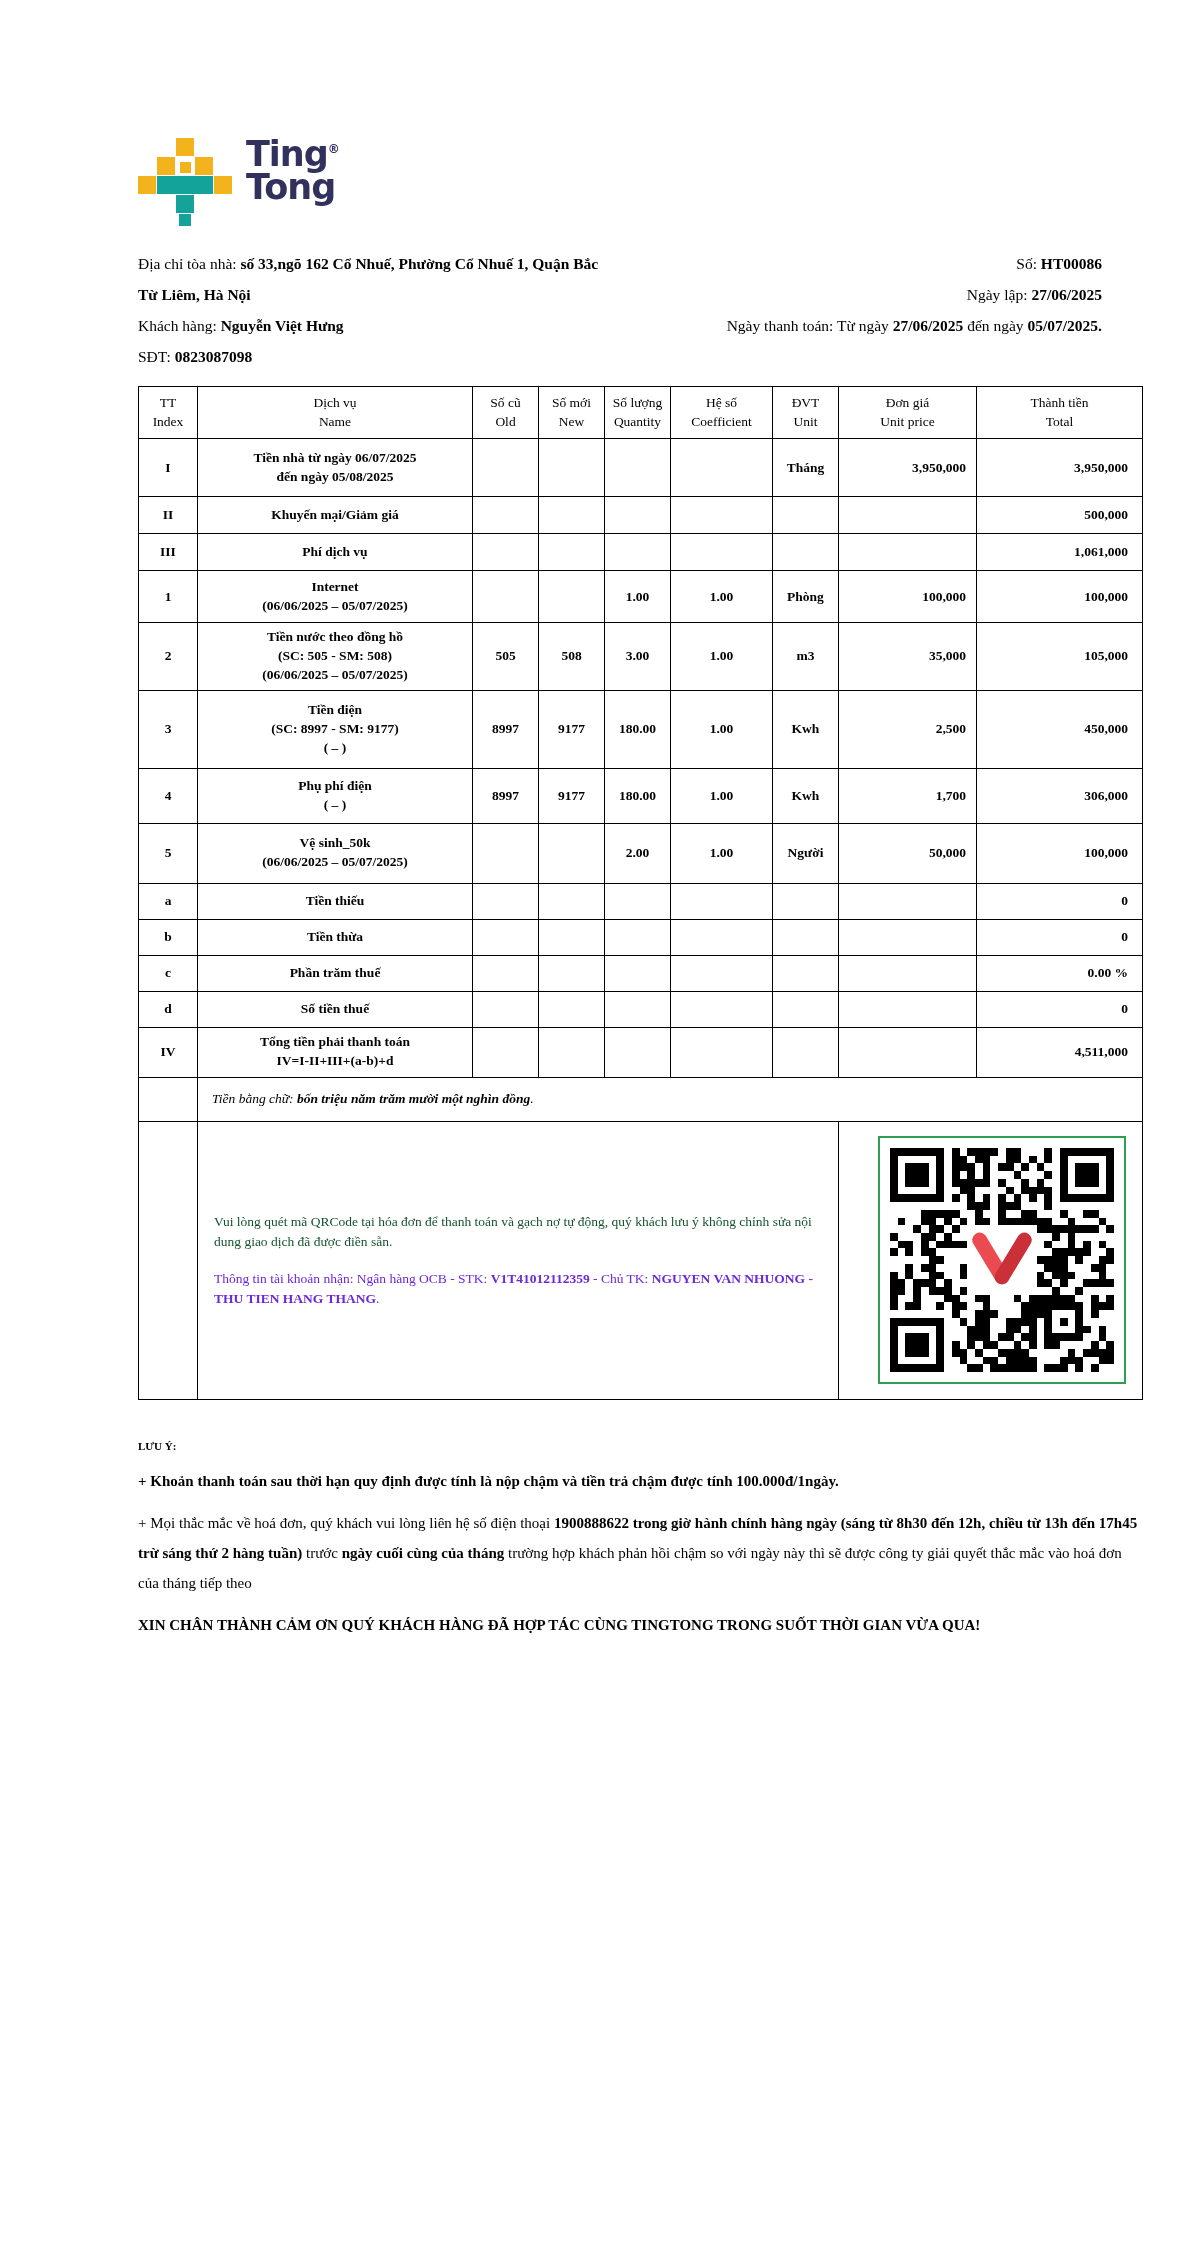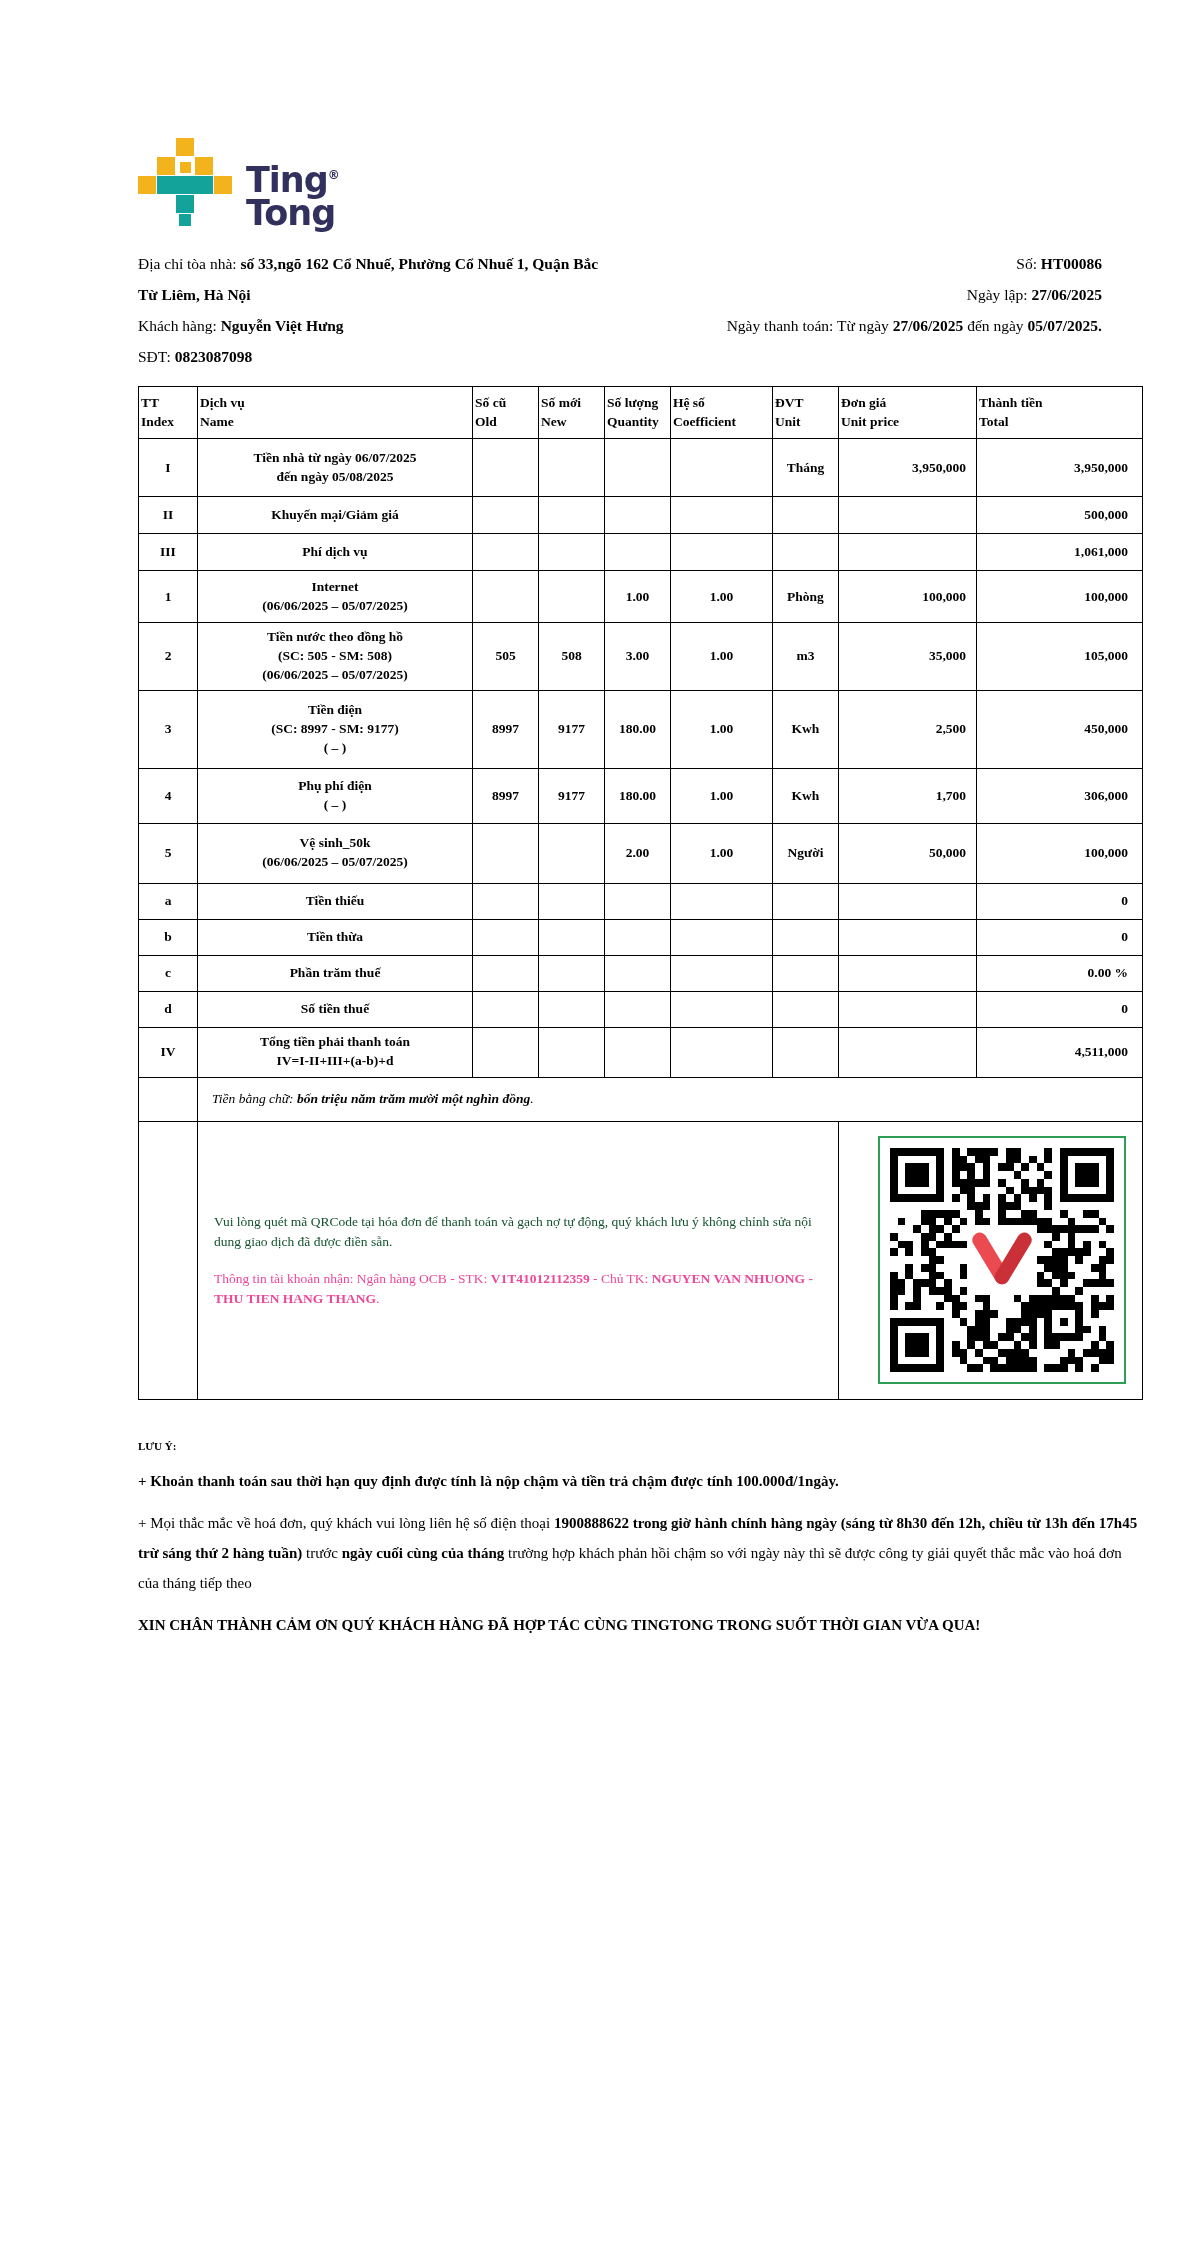--- a/index.html
+++ b/index.html
@@ -5,52 +5,52 @@
   * { box-sizing: border-box; }
   html,body { margin:0; padding:0; }
   body {
     width:1200px; height:2259px; background:#ffffff; overflow:hidden;
     font-family:"Liberation Serif","DejaVu Serif",serif; color:#000;
   }
   .page { width:1004px; margin-left:138px; padding-top:138px; }
 
   
   .header { display:flex; justify-content:space-between; align-items:flex-start; padding-right:4px; }
-  .logo { display:flex; align-items:flex-end; }
+  .logo { display:flex; align-items:flex-start; }
   .logo-icon { position:relative; width:94px; height:92px; }
   .logo-icon .px { position:absolute; }
   .y { background:#F2B31D; }
   .t { background:#13A39A; }
   .wordmark { margin-left:14px; font-family:"DejaVu Sans","Liberation Sans",sans-serif;
               font-weight:bold; font-size:35px; line-height:0.94; color:#32315E; letter-spacing:-1px; }
   .wordmark sup { font-size:12px; letter-spacing:0; }
   .doc-title { width:420px; text-align:right; font-weight:bold; font-size:21px; line-height:1.45; padding-right:40px; margin-top:2px; }
 
   
   .info { display:flex; justify-content:space-between; margin-top:18px; padding-right:40px; }
   .info-col-left { width:470px; }
   .info-col-right { width:480px; text-align:right; }
   .info-line { font-size:15.5px; line-height:2.0; }
   .b { font-weight:bold; }
 
   
   table.invoice { border-collapse:collapse; table-layout:fixed; width:1004px; margin-top:14px; }
   table.invoice th, table.invoice td { border:1.6px solid #000; font-size:13.5px; overflow:hidden; }
-  table.invoice th { font-weight:bold; text-align:left; padding:6px 2px; line-height:1.35; }
+  table.invoice th { font-weight:normal; text-align:center; padding:6px 2px; line-height:1.35; }
   td.c-idx  { text-align:center; font-weight:bold; }
   td.c-name { text-align:center; font-weight:bold; padding:5px 12px; line-height:1.4; }
   td.c-mid  { text-align:center; font-weight:bold; }
   td.c-num  { text-align:right; font-weight:bold; padding-right:10px; }
   td.c-total{ padding-right:14px; }
   tr.words-row { height:44px; }
   td.c-words { font-style:italic; font-weight:normal; padding:4px 14px; font-size:14px; }
   tr.qr-row { height:278px; }
   td.c-qrtext { vertical-align:middle; padding:0 18px 0 16px; font-size:14.5px; line-height:1.45; }
   .red-note { color:#14532d; margin-bottom:18px; }
-  .acct-note { color:#ec4899; }
+  .acct-note { color:#6d28d9; }
   td.c-qrcell { vertical-align:middle; }
   .qr-box { width:248px; height:248px; margin-left:38px; border:2px solid #2E9E52;
             display:flex; align-items:center; justify-content:center; background:#fff; }
 
   
   .footer { margin-top:40px; padding-right:4px; }
   .notice-heading { font-weight:bold; font-size:11px; margin-bottom:14px; }
   .footer p { font-size:15px; line-height:2.0; margin:12px 0 10px 0; }
   .closing { font-weight:bold; font-size:15.5px; line-height:1.7; margin-top:6px; }
 </style>

